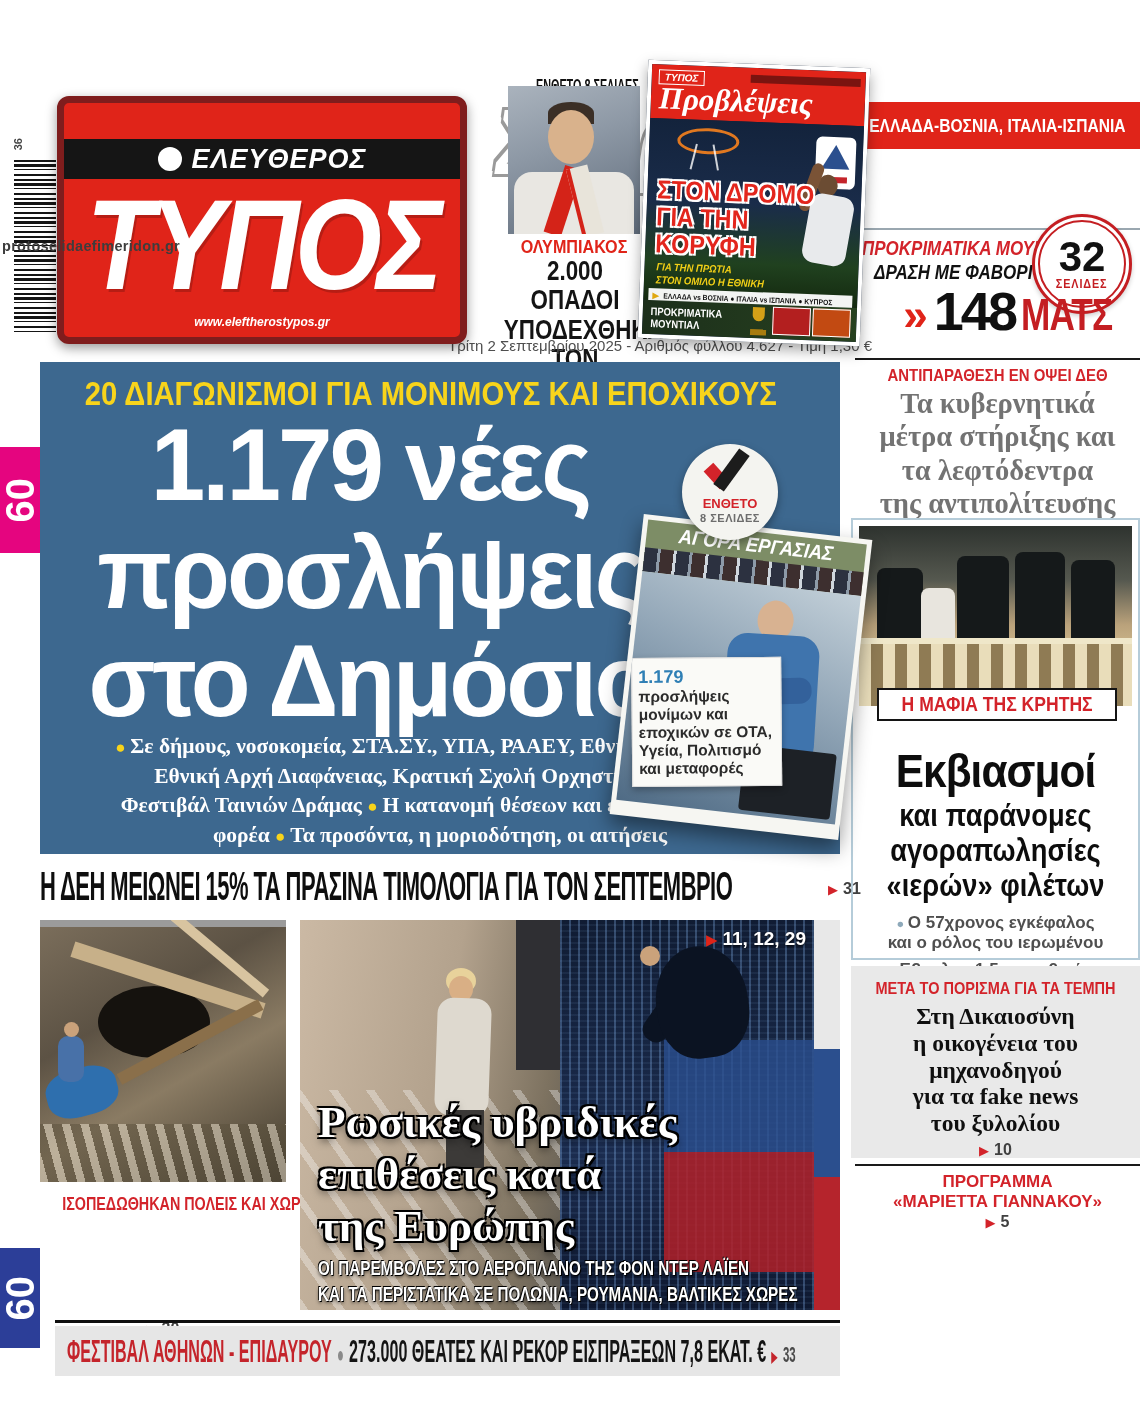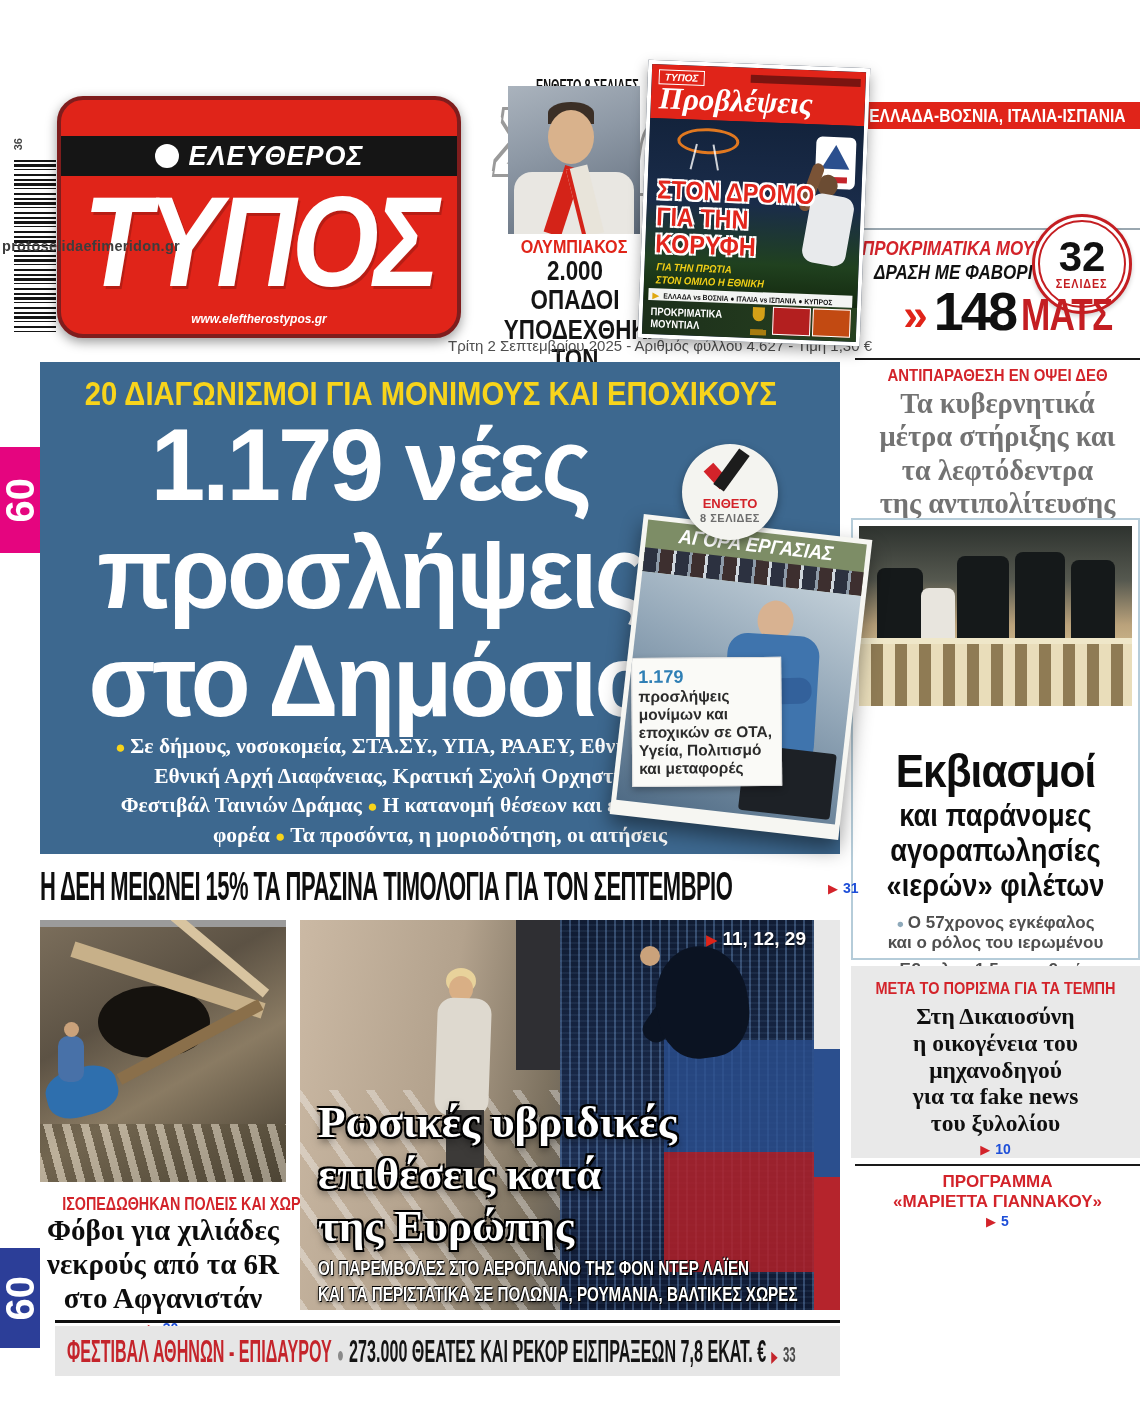--- a/index.html
+++ b/index.html
@@ -18,21 +18,21 @@
   .barcode-bars{position:absolute;left:4px;top:22px;bottom:6px;width:42px;
     background:repeating-linear-gradient(180deg,#151515 0 2px,#fff 2px 4px,#151515 4px 7px,#fff 7px 9px,#151515 9px 10px,#fff 10px 14px,#151515 14px 16px,#fff 16px 19px);}
   .barcode-corner{position:absolute;left:2px;top:0;font-size:11px;font-weight:900;color:#444;writing-mode:vertical-rl;transform:rotate(180deg);}
   .barcode-num{position:absolute;right:0;top:18px;font-size:10px;font-weight:700;color:#333;writing-mode:vertical-rl;transform:rotate(180deg);letter-spacing:1px;}
   .tab{width:40px;display:flex;align-items:center;justify-content:center;z-index:5;}
   .tab-pink{left:0;top:447px;height:106px;background:#e5057f;}
   .tab-blue{left:0;top:1248px;height:100px;background:#2c3e98;}
   .tab span{writing-mode:vertical-rl;transform:rotate(180deg);color:#fff;font-size:40px;font-weight:900;line-height:1;}
 
   
-  .masthead{left:57px;top:96px;width:396px;height:234px;background:var(--red);border:4px solid #7f1d1d;border-radius:26px;
+  .masthead{left:57px;top:96px;width:396px;height:234px;background:var(--red);border:7px solid #7f1d1d;border-radius:12px;
     box-shadow:0 4px 12px rgba(0,0,0,.4);z-index:3;}
   .mast-band{position:absolute;top:36px;left:0;right:0;height:40px;background:#151515;display:flex;align-items:center;justify-content:center;gap:10px;}
   .mast-dot{width:24px;height:24px;border-radius:50%;background:#fff;}
   .mast-top-word{color:#fff;font-style:italic;font-weight:900;font-size:27px;letter-spacing:1px;}
   .mast-name{position:absolute;top:74px;left:0;right:0;text-align:center;color:#fff;font-style:italic;font-weight:900;
     font-size:112px;letter-spacing:-5px;line-height:1.05;transform:scaleY(1.15);transform-origin:top center;text-shadow:2px 3px 0 rgba(0,0,0,.18);}
   .mast-site{position:absolute;bottom:8px;left:0;right:0;text-align:center;color:#fff;font-style:italic;font-weight:800;font-size:12px;}
 
   
   .sport-kicker{left:536px;top:76px;font-size:18px;font-weight:900;color:#111;transform:scaleX(.6);transform-origin:left;white-space:nowrap;}
@@ -74,21 +74,21 @@
   .pred-strip2 .txt{font-size:7.5px;font-weight:900;color:#111;white-space:nowrap;transform:scaleX(.9);transform-origin:left;}
   .pred-bottom{position:absolute;left:0;right:0;bottom:0;height:34px;background:linear-gradient(90deg,#1c2f1b,#27411f);display:flex;align-items:center;}
   .pred-bl{margin-left:8px;color:#fff;font-weight:900;font-size:11px;line-height:1.1;transform:scaleX(.85);transform-origin:left;}
   .trophy{position:absolute;left:108px;bottom:3px;width:16px;height:28px;}
   .tr-cup{position:absolute;left:2px;top:0;width:12px;height:14px;background:#d4a017;border-radius:0 0 8px 8px;}
   .tr-base{position:absolute;left:0;bottom:0;width:16px;height:6px;background:#a87c10;}
   .chip2{position:absolute;bottom:4px;width:36px;height:26px;border:1px solid #fff;}
   .chip2.a{right:46px;background:#b31f1f;} .chip2.b{right:6px;background:#c24a12;}
 
   
-  .trband{left:855px;top:102px;width:285px;height:27px;background:var(--red);display:flex;align-items:center;justify-content:center;}
+  .trband{left:855px;top:102px;width:285px;height:47px;background:var(--red);display:flex;align-items:center;justify-content:center;}
   .trband span{color:#fff;font-size:19px;font-weight:900;transform:scaleX(.82);white-space:nowrap;}
   .trblue{left:855px;top:138px;width:285px;height:84px;background:#2f5f88;display:flex;align-items:center;justify-content:center;}
   .trblue span{color:#fff;font-style:italic;font-weight:900;font-size:27px;line-height:1.12;text-align:center;transform:scaleX(.88);}
   .trdiv{left:855px;top:228px;width:285px;height:2px;background:#9aa7b0;}
   .trk{left:862px;top:237px;font-style:italic;font-weight:900;font-size:20px;color:var(--kicker);transform:scaleX(.85);transform-origin:left;white-space:nowrap;}
   .trl{left:874px;top:261px;font-style:italic;font-weight:900;font-size:20px;color:#111;transform:scaleX(.85);transform-origin:left;white-space:nowrap;}
   .badge32{left:1032px;top:214px;width:94px;height:94px;border-radius:50%;background:#fff;border:3px solid #c41e22;box-shadow:0 2px 5px rgba(0,0,0,.2);}
   .badge32-inner{position:absolute;inset:3px;border:2px solid #c41e22;border-radius:50%;display:flex;flex-direction:column;align-items:center;justify-content:center;}
   .badge32-num{font-size:42px;font-weight:900;color:#111;line-height:.95;}
   .badge32-lbl{font-size:12px;font-weight:800;color:#c41e22;letter-spacing:1px;transform:scaleX(.9);}
@@ -127,21 +127,21 @@
     box-shadow:0 3px 7px rgba(0,0,0,.3);}
   .note-num{color:#2f7fb5;font-weight:900;font-size:18px;}
   .note-txt{color:#2b2b2b;font-weight:900;font-size:15.5px;line-height:1.1;}
 
   
   .rc-sep{width:285px;height:2px;background:#1a1a1a;left:855px;}
   .sep1{top:358px;} .sep2{top:1164px;}
   .kick{font-weight:900;color:var(--kicker);}
   .pageref{display:flex;align-items:baseline;justify-content:center;gap:5px;}
   .pr-arrow{color:var(--kicker);font-size:13px;}
-  .pr-num{color:#1d4ed8;font-size:14px;font-weight:700;}
+  .pr-num{color:#404040;font-size:16px;font-weight:700;}
   .story1{left:855px;top:366px;width:285px;text-align:center;}
   .story1 .kick{font-size:17px;transform:scaleX(.88);white-space:nowrap;}
   .story1 h2{margin:1px 0 8px;font-family:var(--serif);font-weight:900;font-size:28.5px;line-height:1.17;color:#737373;}
   .story2{left:851px;top:518px;width:289px;height:442px;border:2px solid #b5ccd9;background:#fff;box-sizing:border-box;padding:6px;}
   .s2-photo{position:relative;height:180px;overflow:hidden;background:linear-gradient(180deg,#2e332f 0%,#55584f 30%,#baa27b 55%,#d7c294 75%,#cdb687 100%);}
   .s2-rail{position:absolute;bottom:0;left:0;right:0;height:62px;background:repeating-linear-gradient(90deg,#e9ddba 0 12px,#8f7b54 12px 24px);}
   .s2-railtop{position:absolute;bottom:58px;left:0;right:0;height:10px;background:#efe7c9;}
   .s2-fig{position:absolute;background:#15191a;border-radius:8px;}
   .f1{left:18px;top:42px;width:46px;height:118px;} .f2{left:98px;top:30px;width:52px;height:130px;}
   .f3{left:156px;top:26px;width:50px;height:134px;} .f4{left:212px;top:34px;width:44px;height:126px;}
@@ -379,20 +379,23 @@
   <div class="abs story2">
     <div class="s2-photo">
       <div class="s2-fig f1"></div>
       <div class="s2-white"></div>
       <div class="s2-fig f2"></div>
       <div class="s2-fig f3"></div>
       <div class="s2-fig f4"></div>
       <div class="s2-railtop"></div>
       <div class="s2-rail"></div>
     </div>
+    <div class="s2-label">
+      <span>Η ΜΑΦΙΑ ΤΗΣ ΚΡΗΤΗΣ</span>
+    </div>
     <div class="s2-main">Εκβιασμοί</div>
     <div class="s2-rest pre">και παράνομες
 αγοραπωλησίες
 «ιερών» φιλέτων</div>
     <div class="s2-bullets">
       <div class="s2-bullet pre">Ο 57χρονος εγκέφαλος
 και ο ρόλος του ιερωμένου</div>
       <div class="s2-bullet pre">Εβγαλαν 1,5 εκατ. € μόνο
 από την πώληση ενός οικοπέδου</div>
     </div>
@@ -440,23 +443,20 @@
     <div class="afg-hole"></div>
     <div class="afg-beam1"></div>
     <div class="afg-beam2"></div>
     <div class="afg-beam3"></div>
     <div class="afg-tarp"></div>
     <div class="afg-person"></div>
     <div class="afg-phead"></div>
     <div class="afg-rubble"></div>
   </div>
   <div class="abs afg-kicker">ΙΣΟΠΕΔΩΘΗΚΑΝ ΠΟΛΕΙΣ ΚΑΙ ΧΩΡΙΑ</div>
-  <div class="abs afg-headline pre">Φόβοι για χιλιάδες
-νεκρούς από τα 6R
-στο Αφγανιστάν</div>
   <div class="abs pageref afg-pr">
     <span class="pr-arrow">▶</span>
     <span class="pr-num">30</span>
   </div>
 
   <div class="abs eur">
     <div class="eur-left">
       <div class="eur-stairs"></div>
       <div class="eur-door"></div>
       <div class="vdl-hair"></div>

